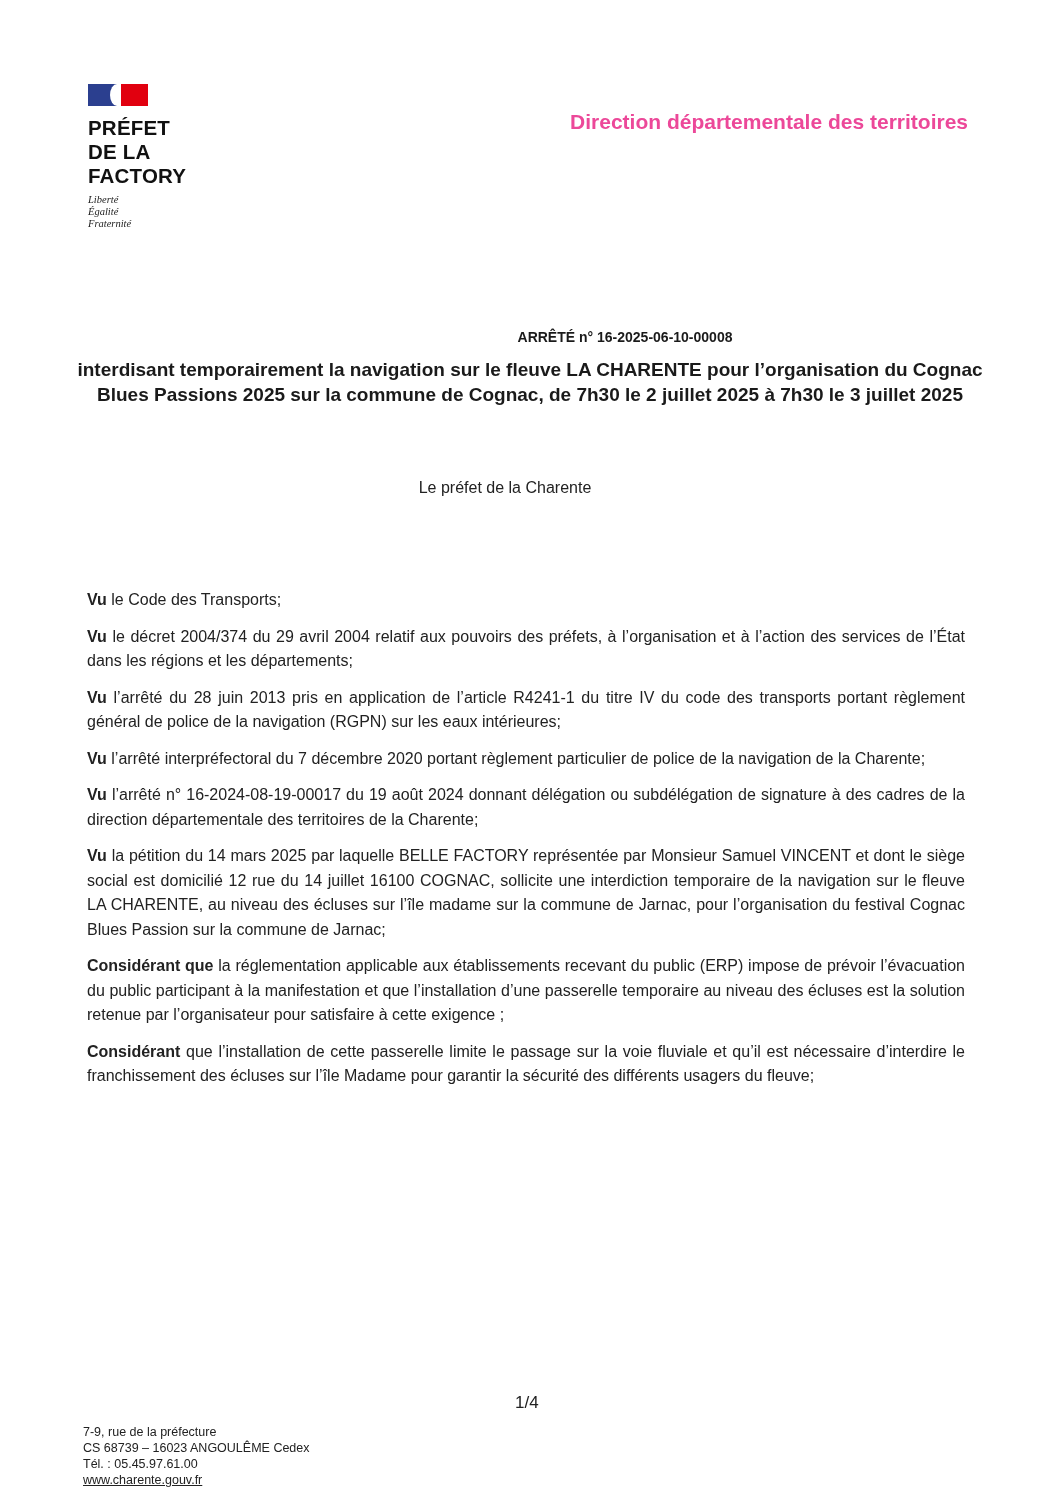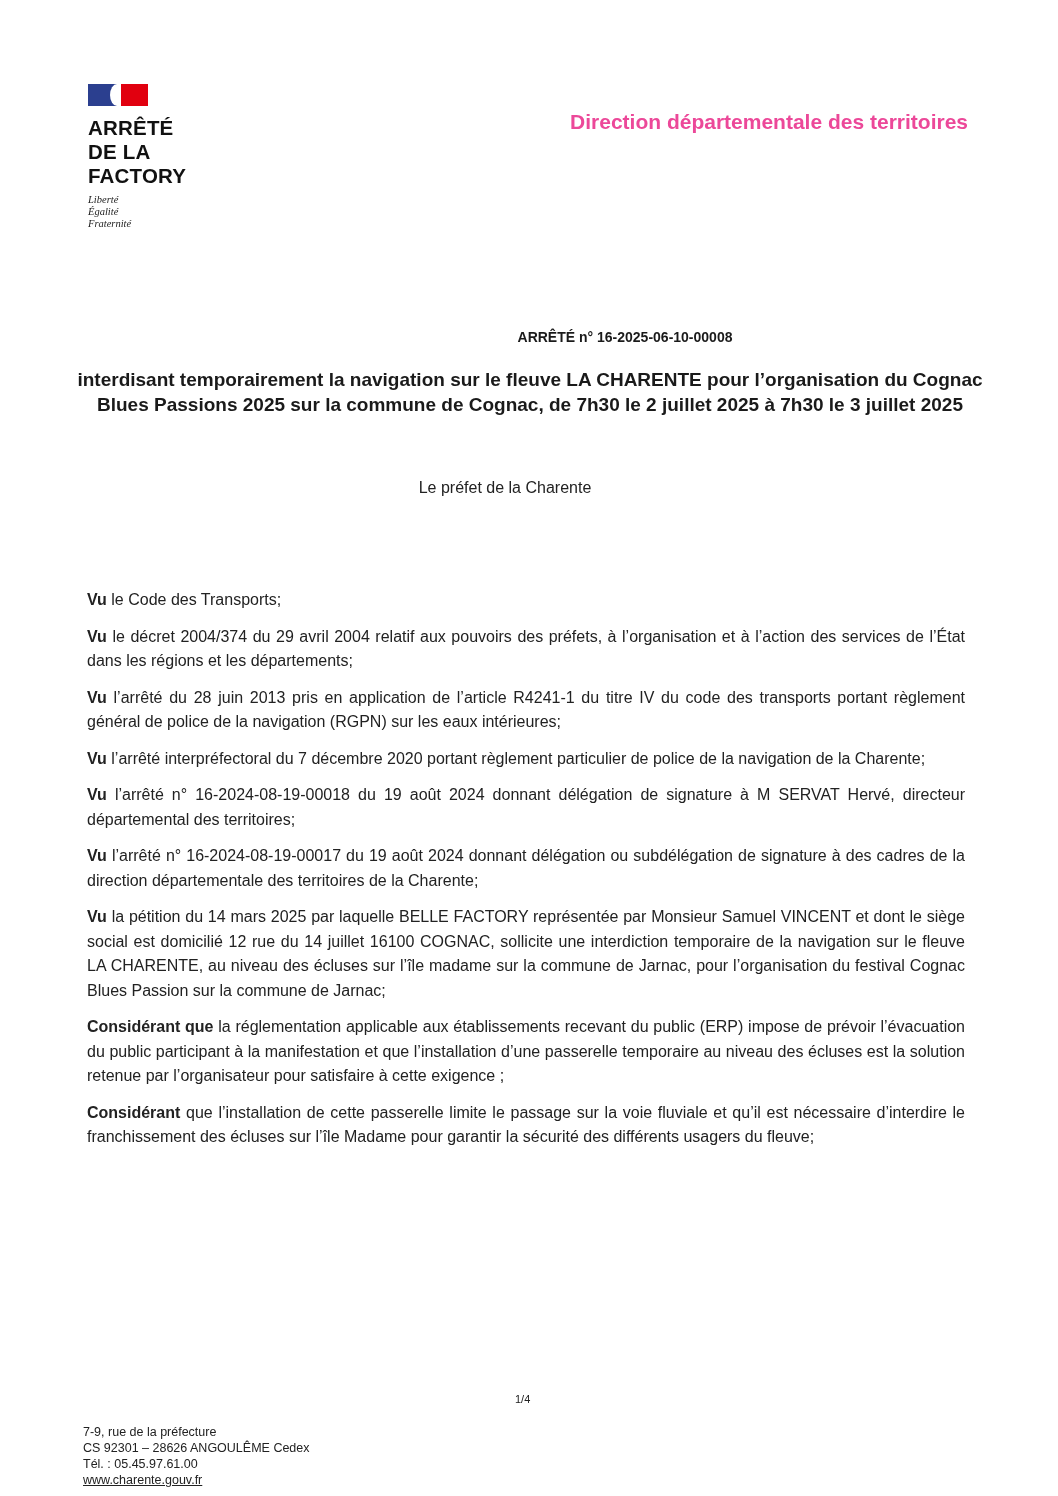--- a/index.html
+++ b/index.html
@@ -8,40 +8,40 @@
   .logo { position: absolute; left: 88px; top: 84px; }
   .flag { position: relative; width: 60px; height: 24px; }
   .flag .blue { position: absolute; left: 0; top: 0; width: 30px; height: 22px; background: #2b3f8f; }
   .flag .red { position: absolute; left: 33px; top: 0; width: 27px; height: 22px; background: #e1000f; }
   .flag .white { position: absolute; left: 22px; top: 0; width: 14px; height: 22px; background: #fff; border-radius: 50% 0 0 50%; }
   .logo-title { margin-top: 8px; font-weight: bold; font-size: 20.5px; line-height: 24px; color: #111; letter-spacing: 0.2px; }
   .motto { margin-top: 6px; font-family: "Liberation Serif", "DejaVu Serif", serif; font-style: italic; font-size: 10.5px; line-height: 12px; color: #222; }
   .direction { position: absolute; right: 90px; top: 110px; font-weight: bold; font-size: 21px; color: #ec4899; }
   .title-block { position: absolute; left: 70px; top: 323px; width: 920px; text-align: center; font-weight: bold; }
   .arrete-no { font-size: 14px; margin-left: 190px; line-height: 28px; }
-  .arrete-sub { font-size: 19px; line-height: 25px; margin-top: 16px; }
+  .arrete-sub { font-size: 19px; line-height: 25px; margin-top: 6px; }
   .prefet-block { position: absolute; left: 0; width: 1010px; top: 475px; text-align: center; font-size: 16px; line-height: 25px; color: #222; }
   .body { position: absolute; left: 87px; top: 588px; width: 878px; font-size: 16px; line-height: 24.5px; color: #222; text-align: justify; }
   .body p { margin: 0 0 12px 0; }
   .b { font-weight: bold; }
   .footer { position: absolute; left: 83px; top: 1424px; font-size: 12.5px; line-height: 16px; color: #222; }
   .footer a { color: #222; text-decoration: underline; }
-  .page-no { position: absolute; left: 515px; top: 1393px; font-size: 11px; color: #222; }
+  .page-no { position: absolute; left: 515px; top: 1393px; font-size: 17px; color: #222; }
 </style>
 </head>
 <body>
 
 <div class="logo">
   <div class="flag">
     <div class="blue"></div>
       <div class="white"></div>
       <div class="red"></div>
   </div>
   <div class="logo-title">
-    <div>ARRÊTÉ</div>
+    <div>PRÉFET</div>
     <div>DE LA</div>
     <div>FACTORY</div>
   </div>
   <div class="motto">
     <div>Liberté</div>
     <div>Égalité</div>
     <div>Fraternité</div>
   </div>
 </div>
 
@@ -54,26 +54,25 @@
 
 <div class="prefet-block">
   <div>Le préfet de la Charente</div>
 </div>
 
 <div class="body">
   <p><span class="b">Vu</span><span> le Code des Transports;</span></p>
   <p><span class="b">Vu</span><span> le décret 2004/374 du 29 avril 2004 relatif aux pouvoirs des préfets, à l’organisation et à l’action des services de l’État dans les régions et les départements;</span></p>
   <p><span class="b">Vu</span><span> l’arrêté du 28 juin 2013 pris en application de l’article R4241-1 du titre IV du code des transports portant règlement général de police de la navigation (RGPN) sur les eaux intérieures;</span></p>
   <p><span class="b">Vu</span><span> l’arrêté interpréfectoral du 7 décembre 2020 portant règlement particulier de police de la navigation de la Charente;</span></p>
-  <p><span class="b">Vu</span><span> l’arrêté n° 16-2024-08-19-00018 du 19 août 2024 donnant délégation de signature à M SERVAT Hervé, directeur départemental des territoires;</span></p>
   <p><span class="b">Vu</span><span> l’arrêté n° 16-2024-08-19-00017 du 19 août 2024 donnant délégation ou subdélégation de signature à des cadres de la direction départementale des territoires de la Charente;</span></p>
   <p><span class="b">Vu</span><span> la pétition du 14 mars 2025 par laquelle BELLE FACTORY représentée par Monsieur Samuel VINCENT et dont le siège social est domicilié 12 rue du 14 juillet 16100 COGNAC, sollicite une interdiction temporaire de la navigation sur le fleuve LA CHARENTE, au niveau des écluses sur l’île madame sur la commune de Jarnac, pour l’organisation du festival Cognac Blues Passion sur la commune de Jarnac;</span></p>
   <p><span class="b">Considérant que</span><span> la réglementation applicable aux établissements recevant du public (ERP) impose de prévoir l’évacuation du public participant à la manifestation et que l’installation d’une passerelle temporaire au niveau des écluses est la solution retenue par l’organisateur pour satisfaire à cette exigence ;</span></p>
   <p><span class="b">Considérant</span><span> que l’installation de cette passerelle limite le passage sur la voie fluviale et qu’il est nécessaire d’interdire le franchissement des écluses sur l’île Madame pour garantir la sécurité des différents usagers du fleuve;</span></p>
 </div>
 
 <div class="footer">
   <div>7-9, rue de la préfecture</div>
-  <div>CS 92301 – 28626 ANGOULÊME Cedex</div>
+  <div>CS 68739 – 16023 ANGOULÊME Cedex</div>
   <div>Tél. : 05.45.97.61.00</div>
   <div><a>www.charente.gouv.fr</a></div>
 </div>
 <div class="page-no">1/4</div>
 
 </body></html>

